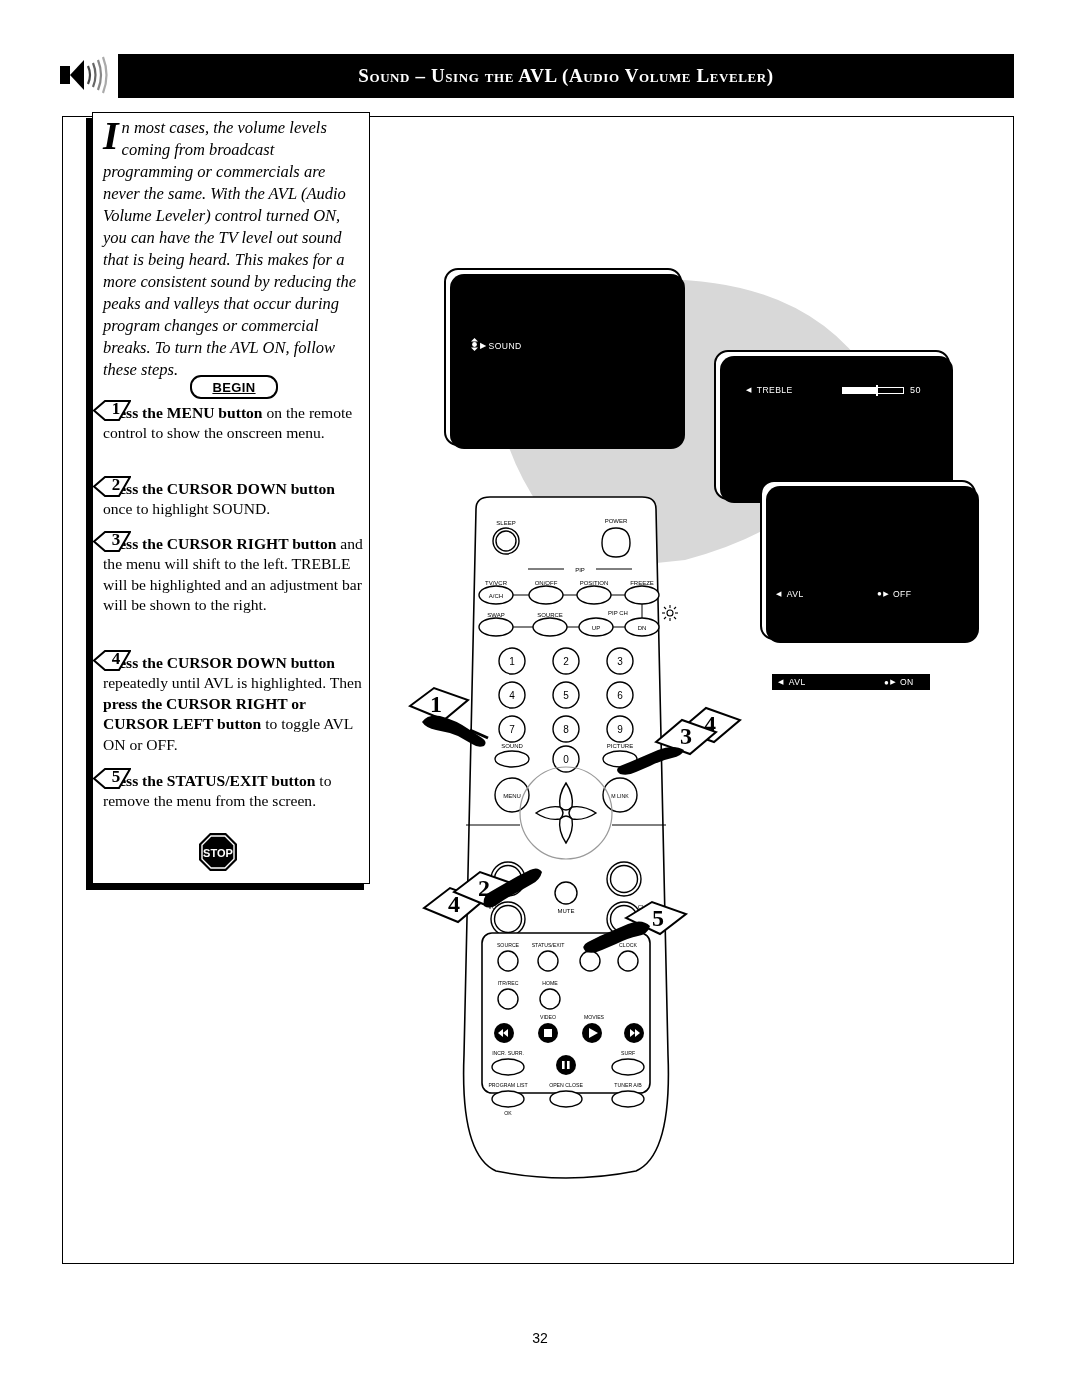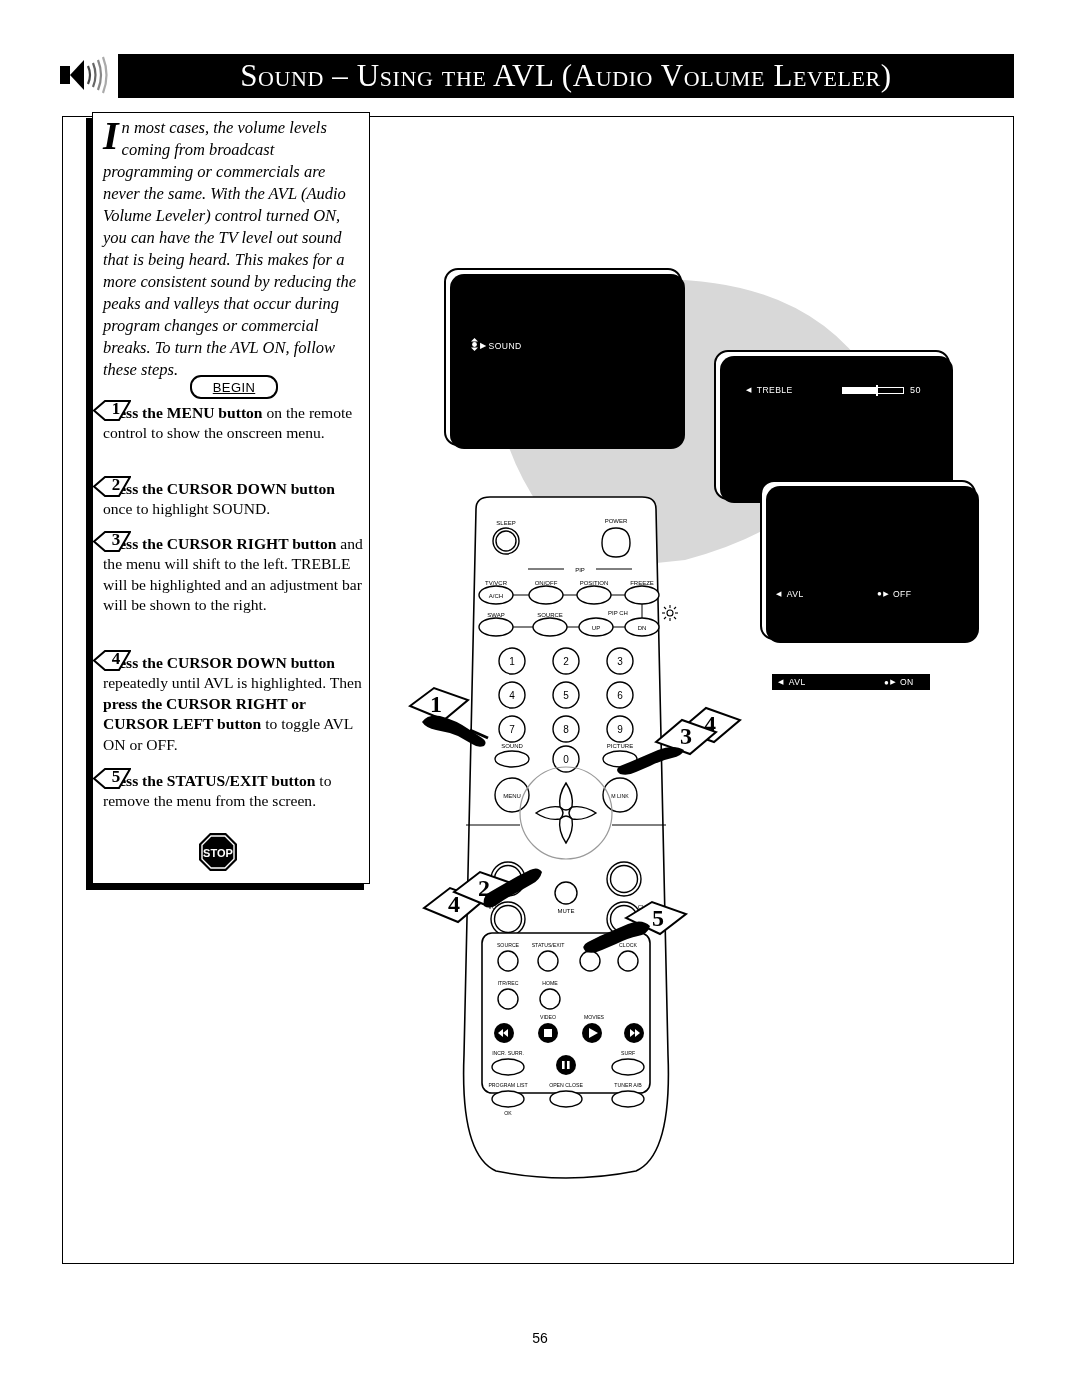--- a/index.html
+++ b/index.html
@@ -7,42 +7,42 @@
        font-family:"Liberation Serif",serif;color:#000;overflow:hidden;}
 
   
   #page-frame{position:absolute;left:62px;top:116px;width:952px;height:1148px;
       border:1.5px solid #000;box-sizing:border-box;}
 
   
   #header-bar{position:absolute;left:118px;top:54px;width:896px;height:44px;
       background:#000;display:flex;align-items:center;justify-content:center;}
   #header-title{color:#fff;font-family:"Liberation Serif",serif;
-      font-size:31px;font-weight:normal;font-variant:small-caps;letter-spacing:.6px;
+      font-size:19px;font-weight:bold;font-variant:small-caps;letter-spacing:.6px;
       white-space:nowrap;}
   #speaker-icon{position:absolute;left:58px;top:52px;width:58px;height:46px;}
 
   
   #left-col{position:absolute;left:92px;top:112px;width:278px;height:772px;
       border:1.5px solid #000;background:#fff;box-sizing:border-box;z-index:6;}
   #left-shadow{position:absolute;left:86px;top:118px;width:278px;height:772px;
       background:#000;z-index:5;}
   #left-bar{position:absolute;left:86px;top:118px;width:7px;height:772px;
       background:#000;z-index:7;}
 
   .intro{position:absolute;left:10px;top:4px;width:258px;
       font-style:italic;font-size:16.5px;line-height:22px;text-align:left;}
   .dropcap{float:left;font-size:40px;line-height:34px;font-weight:bold;
       font-style:italic;padding:2px 3px 0 0;}
 
   #begin-pill{position:absolute;left:97px;top:262px;width:84px;height:20px;
       border:2.2px solid #000;border-radius:11px;display:flex;
       align-items:center;justify-content:center;}
   #begin-pill span{font-family:"Liberation Sans",sans-serif;font-size:13px;
-      font-weight:normal;letter-spacing:.4px;text-decoration:underline;}
+      font-weight:bold;letter-spacing:.4px;text-decoration:underline;}
 
   .step{position:absolute;width:262px;font-size:15.6px;line-height:20.4px;}
   .step .txt{display:block;padding-left:2px;}
   .step b{font-weight:bold;}
   .diamond{position:absolute;left:-8px;top:-3px;width:38px;height:21px;}
   .diamond svg{display:block;}
   .dnum{position:absolute;left:0;top:-4px;width:30px;text-align:center;
       font-size:17px;font-weight:bold;font-family:"Liberation Serif",serif;}
   .s-ind{padding-left:42px;display:block;}
 
@@ -518,13 +518,13 @@
 
 <div class="callout" style="left:580px;top:898px;width:110px;height:76px;">
   <svg viewBox="0 0 110 76" width="110" height="76">
     <polygon points="46,20 72,4 106,16 80,36" fill="#fff" stroke="#000" stroke-width="2"></polygon>
     <text x="78" y="28" font-family="Liberation Serif, serif" font-size="24" font-weight="bold" text-anchor="middle">5</text>
     <path d="M48 26 Q34 32 20 38 L8 44 Q0 48 6 54 Q14 56 22 52 L36 46
              Q48 40 58 38 Q68 36 70 28 Q62 20 48 26Z" fill="#000"></path>
   </svg>
 </div>
 
-<div id="page-num">56</div>
+<div id="page-num">32</div>
 
 </body></html>

